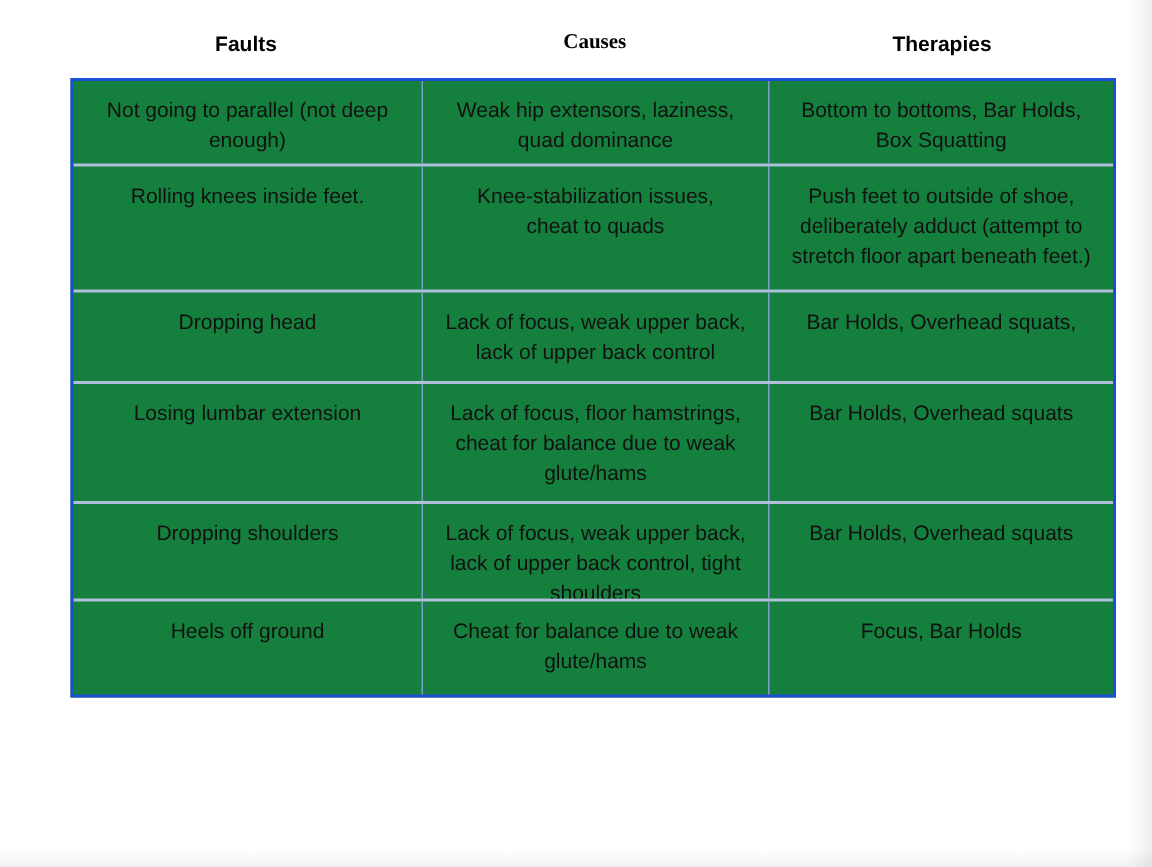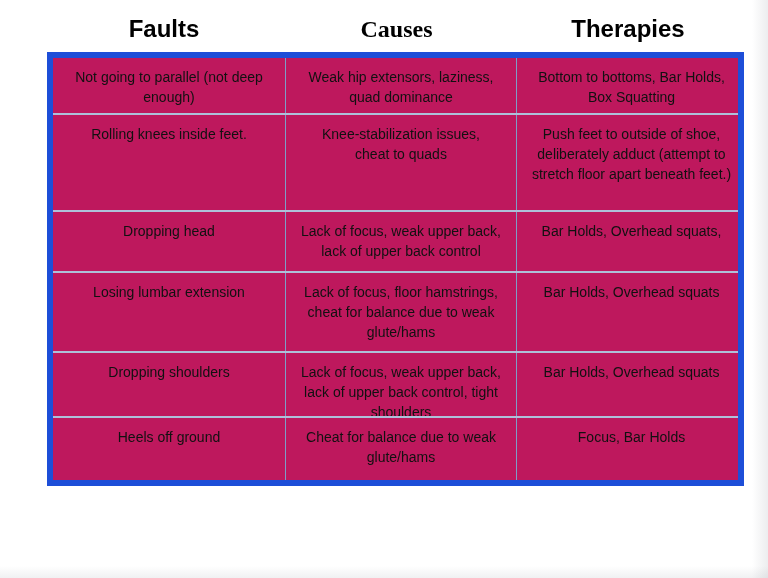--- a/index.html
+++ b/index.html
@@ -19,39 +19,39 @@
   }
   
   .headers {
     position: absolute;
     left: 47px;
     top: 16px;
     width: 697px;
     display: flex;
   }
   .hdr {
-    font-size: 24px;
+    font-size: 14px;
     font-weight: bold;
     color: #000000;
     text-align: center;
     line-height: 26px;
   }
   .hdr.c1 { width: 234px; }
   .hdr.c2 { width: 231px; font-family: Liberation Serif, serif; }
   .hdr.c3 { width: 232px; text-align: center; }
 
   
   .table {
     position: absolute;
     left: 47px;
     top: 52px;
     width: 697px;
-    border: 6px solid #1d4ed8;
+    border: 2px solid #1d4ed8;
     box-sizing: border-box;
-    background: #be185d;
+    background: #15803d;
   }
   .t-row {
     display: grid;
     grid-template-columns: 232px 231px 230px;
     box-sizing: border-box;
   }
   .t-row + .t-row {
     border-top: 2px solid #aec0da;
   }
   .cell {
@@ -103,21 +103,21 @@
 
     <div class="t-row" style="height:55px">
       <div class="cell">Not going to parallel (not deep
 enough)</div>
       <div class="cell mid">Weak hip extensors, laziness,
 quad dominance</div>
       <div class="cell last">Bottom to bottoms, Bar Holds,
 Box Squatting</div>
     </div>
 
-    <div class="t-row" style="height:97px">
+    <div class="t-row" style="height:84px">
       <div class="cell">Rolling knees inside feet.</div>
       <div class="cell mid">Knee-stabilization issues,
 cheat to quads</div>
       <div class="cell last">Push feet to outside of shoe,
 deliberately adduct (attempt to
 stretch floor apart beneath feet.)</div>
     </div>
 
     <div class="t-row" style="height:61px">
       <div class="cell">Dropping head</div>

